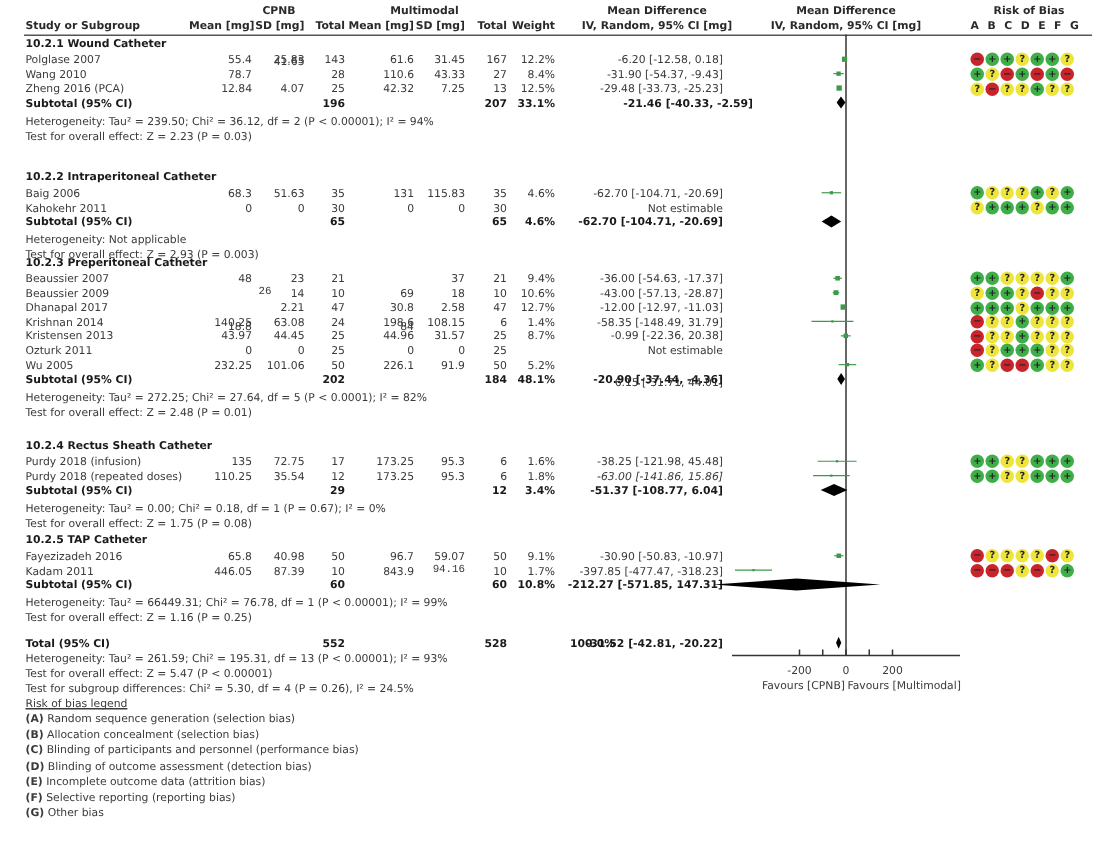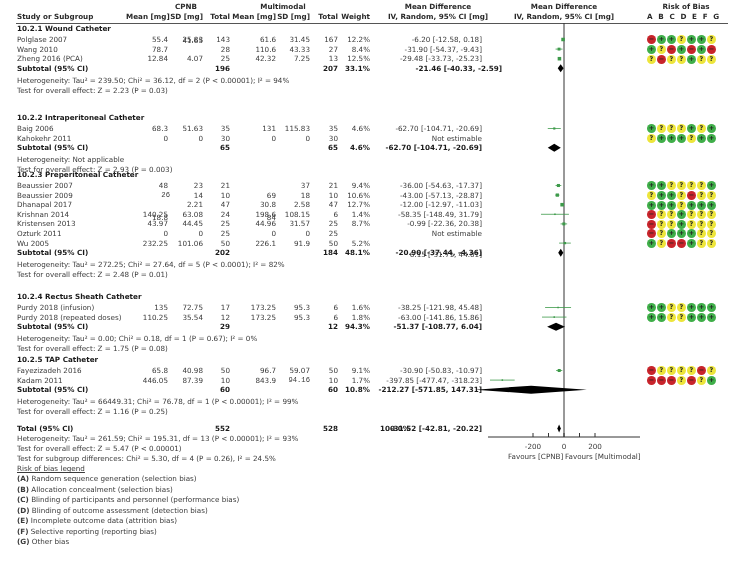--- a/index.html
+++ b/index.html
@@ -164,21 +164,21 @@
       <div class="rob-row" style="left: 647px; top: 181.3px;">
         <div class="dot g">+</div>
         <div class="dot g">+</div>
         <div class="dot y">?</div>
         <div class="dot y">?</div>
         <div class="dot y">?</div>
         <div class="dot y">?</div>
         <div class="dot g">+</div>
       </div>
       <div class="abs " style="left:17px;top:190.6px;">Beaussier 2009</div>
-      <div class="abs r" style="left:128px;top:190.6px;width:42px;font-family:Liberation Mono, monospace;">26</div>
+      <div class="abs r" style="left:139px;top:190.6px;width:42px;font-family:Liberation Mono, monospace;">26</div>
       <div class="abs r" style="left:170px;top:190.6px;width:33px;">14</div>
       <div class="abs r" style="left:204px;top:190.6px;width:26px;">10</div>
       <div class="abs r" style="left:232px;top:190.6px;width:44px;">69</div>
       <div class="abs r" style="left:277px;top:190.6px;width:33px;">18</div>
       <div class="abs r" style="left:312px;top:190.6px;width:26px;">10</div>
       <div class="abs r" style="left:338px;top:190.6px;width:32px;">10.6%</div>
       <div class="abs r" style="left:372px;top:190.6px;width:110px;">-43.00 [-57.13, -28.87]</div>
       <div class="rob-row" style="left: 647px; top: 190.9px;">
         <div class="dot y">?</div>
         <div class="dot g">+</div>
@@ -305,34 +305,34 @@
         <div class="dot g">+</div>
       </div>
       <div class="abs " style="left:17px;top:312.6px;">Purdy 2018 (repeated doses)</div>
       <div class="abs r" style="left:126px;top:312.6px;width:42px;">110.25</div>
       <div class="abs r" style="left:170px;top:312.6px;width:33px;">35.54</div>
       <div class="abs r" style="left:204px;top:312.6px;width:26px;">12</div>
       <div class="abs r" style="left:232px;top:312.6px;width:44px;">173.25</div>
       <div class="abs r" style="left:277px;top:312.6px;width:33px;">95.3</div>
       <div class="abs r" style="left:312px;top:312.6px;width:26px;">6</div>
       <div class="abs r" style="left:338px;top:312.6px;width:32px;">1.8%</div>
-      <div class="abs r" style="left:372px;top:312.6px;width:110px;">-63.00 [-141.86, 15.86]</div>
+      <div class="abs r" style="left:372px;top:312.6px;width:110px;font-style:italic;">-63.00 [-141.86, 15.86]</div>
       <div class="rob-row" style="left: 647px; top: 312.9px;">
         <div class="dot g">+</div>
         <div class="dot g">+</div>
         <div class="dot y">?</div>
         <div class="dot y">?</div>
         <div class="dot g">+</div>
         <div class="dot g">+</div>
         <div class="dot g">+</div>
       </div>
       <div class="abs b" style="left:17px;top:322.20000000000005px;">Subtotal (95% CI)</div>
       <div class="abs b r" style="left:204px;top:322.20000000000005px;width:26px;">29</div>
       <div class="abs b r" style="left:312px;top:322.20000000000005px;width:26px;">12</div>
-      <div class="abs b r" style="left:338px;top:322.20000000000005px;width:32px;">94.3%</div>
+      <div class="abs b r" style="left:338px;top:322.20000000000005px;width:32px;">3.4%</div>
       <div class="abs b r" style="left:372px;top:322.20000000000005px;width:110px;">-51.37 [-108.77, 6.04]</div>
       <div class="abs " style="left:17px;top:334.20000000000005px;">Heterogeneity: Tau² = 0.00; Chi² = 0.18, df = 1 (P = 0.67); I² = 0%</div>
       <div class="abs " style="left:17px;top:344.20000000000005px;">Test for overall effect: Z = 1.75 (P = 0.08)</div>
       <div class="abs b" style="left:17px;top:355px;">10.2.5 TAP Catheter</div>
       <div class="abs " style="left:17px;top:366px;">Fayezizadeh 2016</div>
       <div class="abs r" style="left:126px;top:366px;width:42px;">65.8</div>
       <div class="abs r" style="left:170px;top:366px;width:33px;">40.98</div>
       <div class="abs r" style="left:204px;top:366px;width:26px;">50</div>
       <div class="abs r" style="left:232px;top:366px;width:44px;">96.7</div>
       <div class="abs r" style="left:277px;top:366px;width:33px;">59.07</div>

